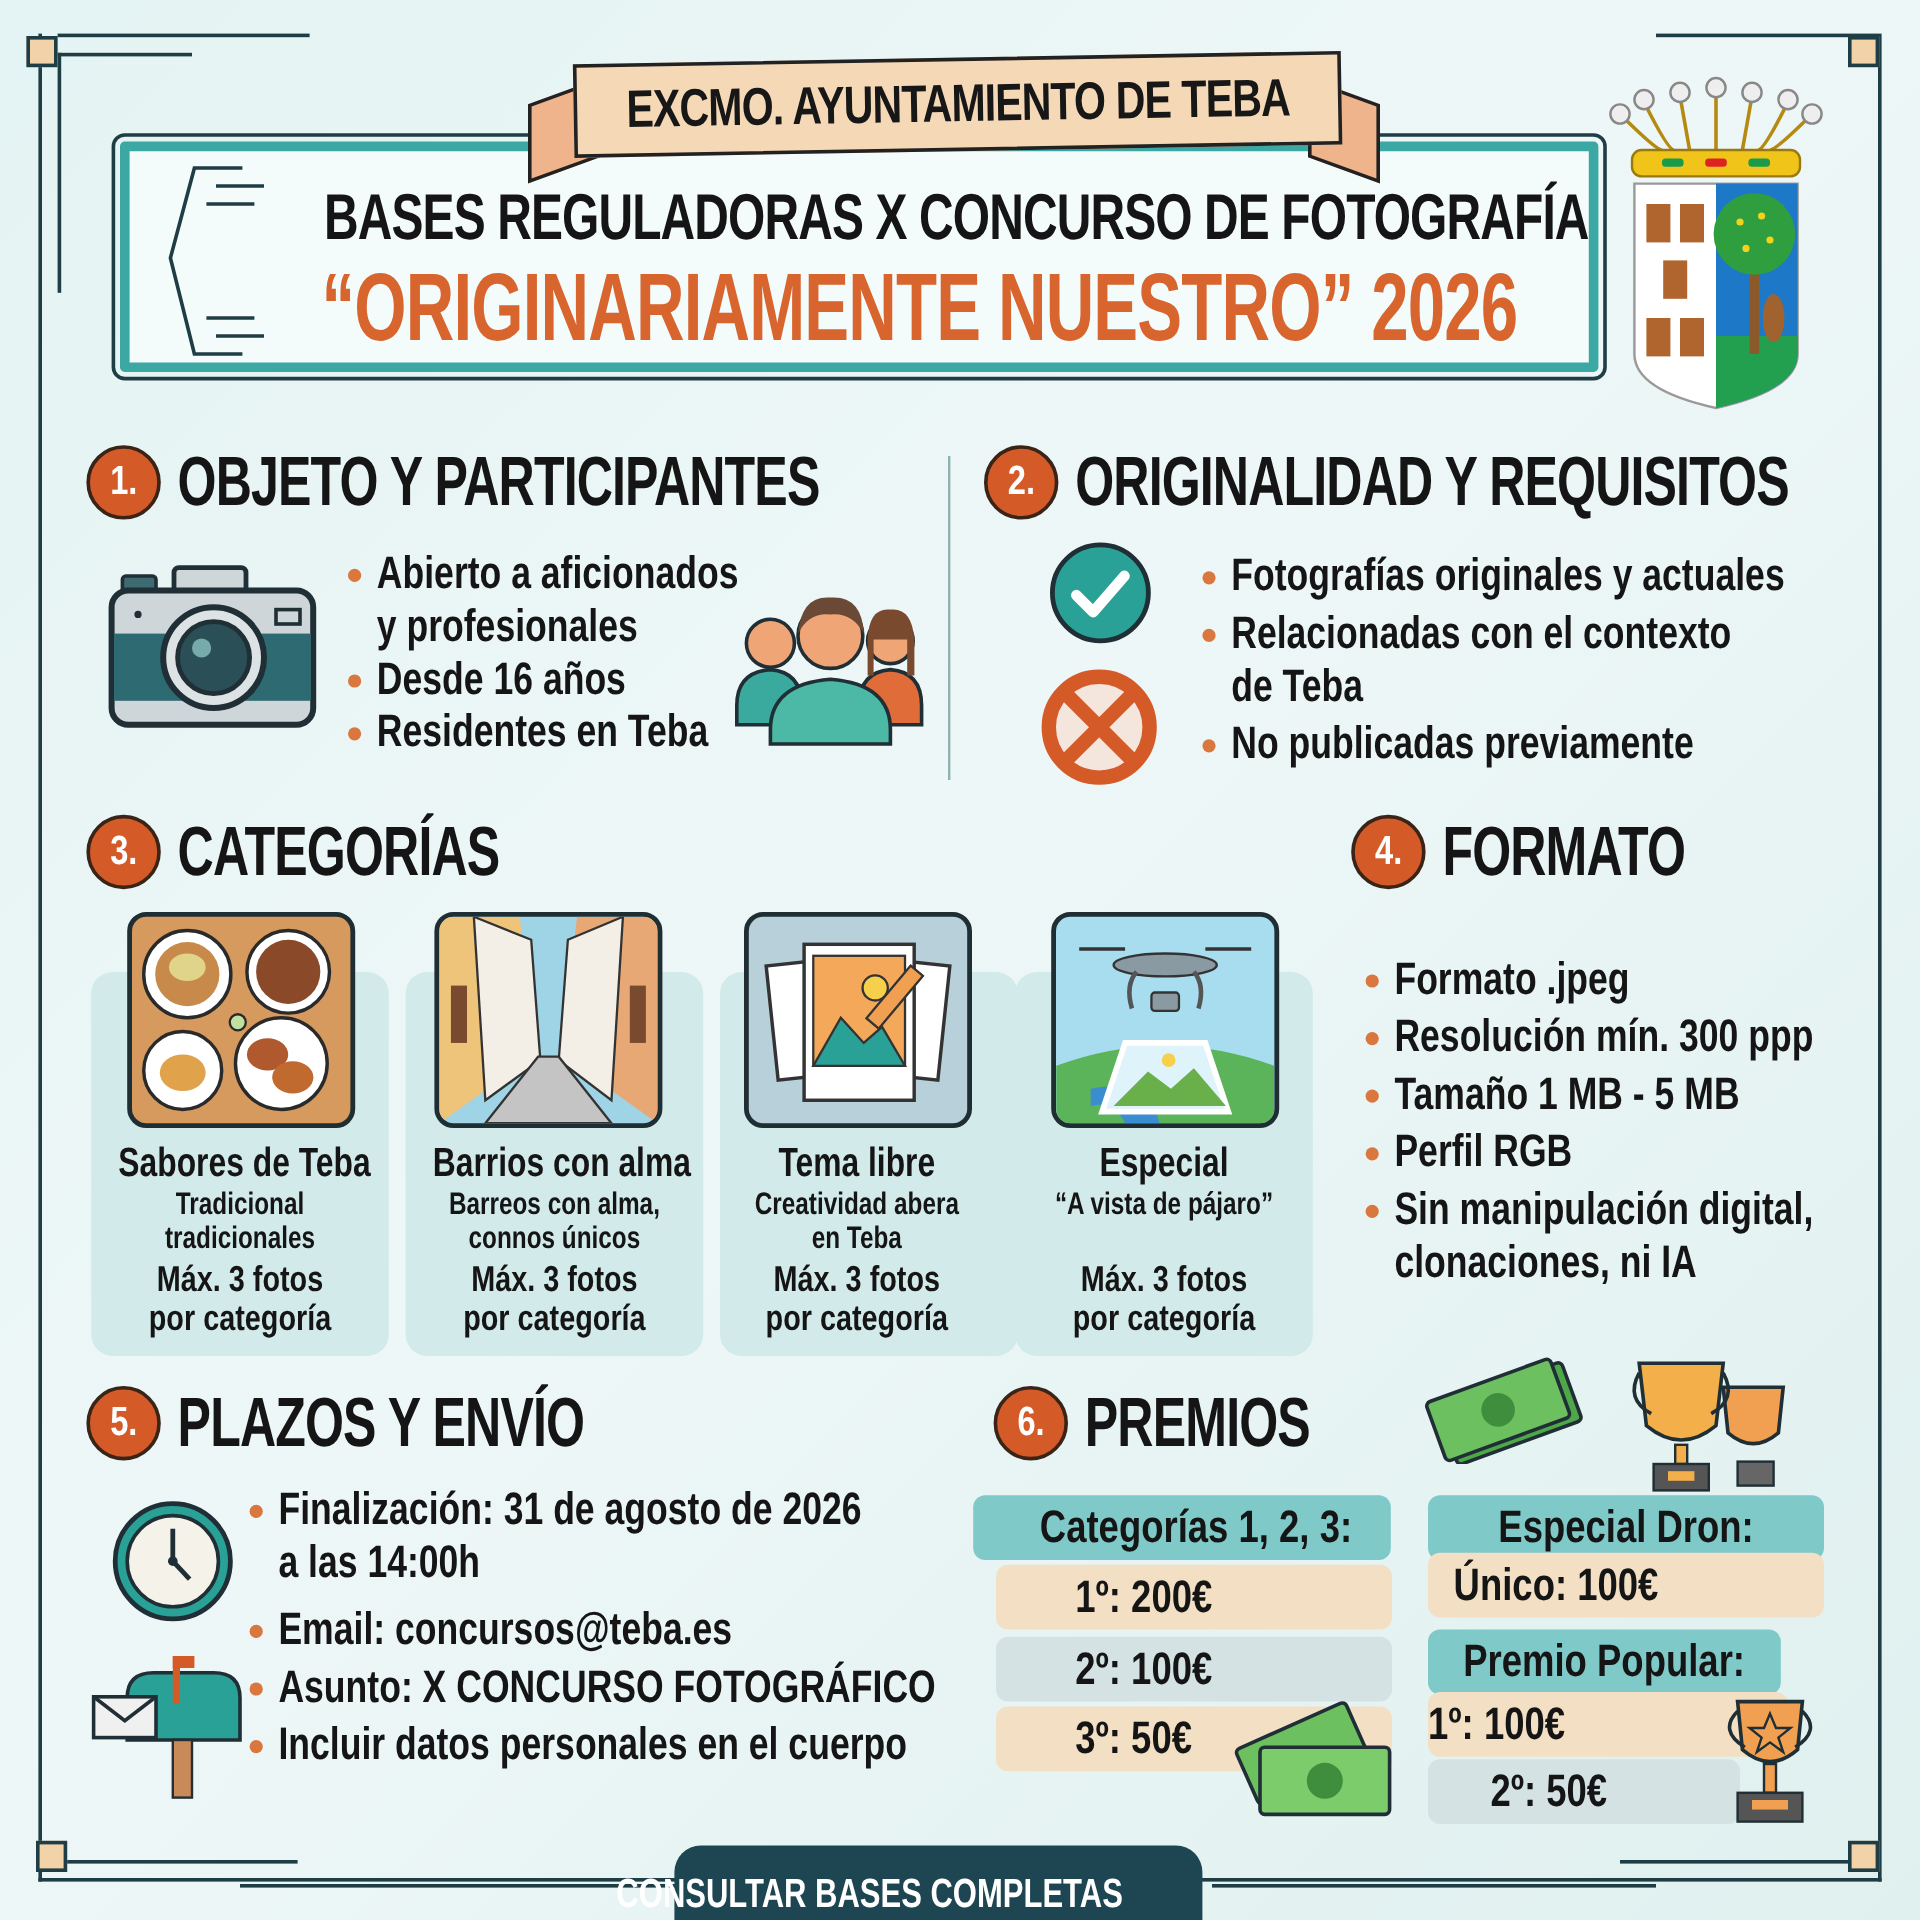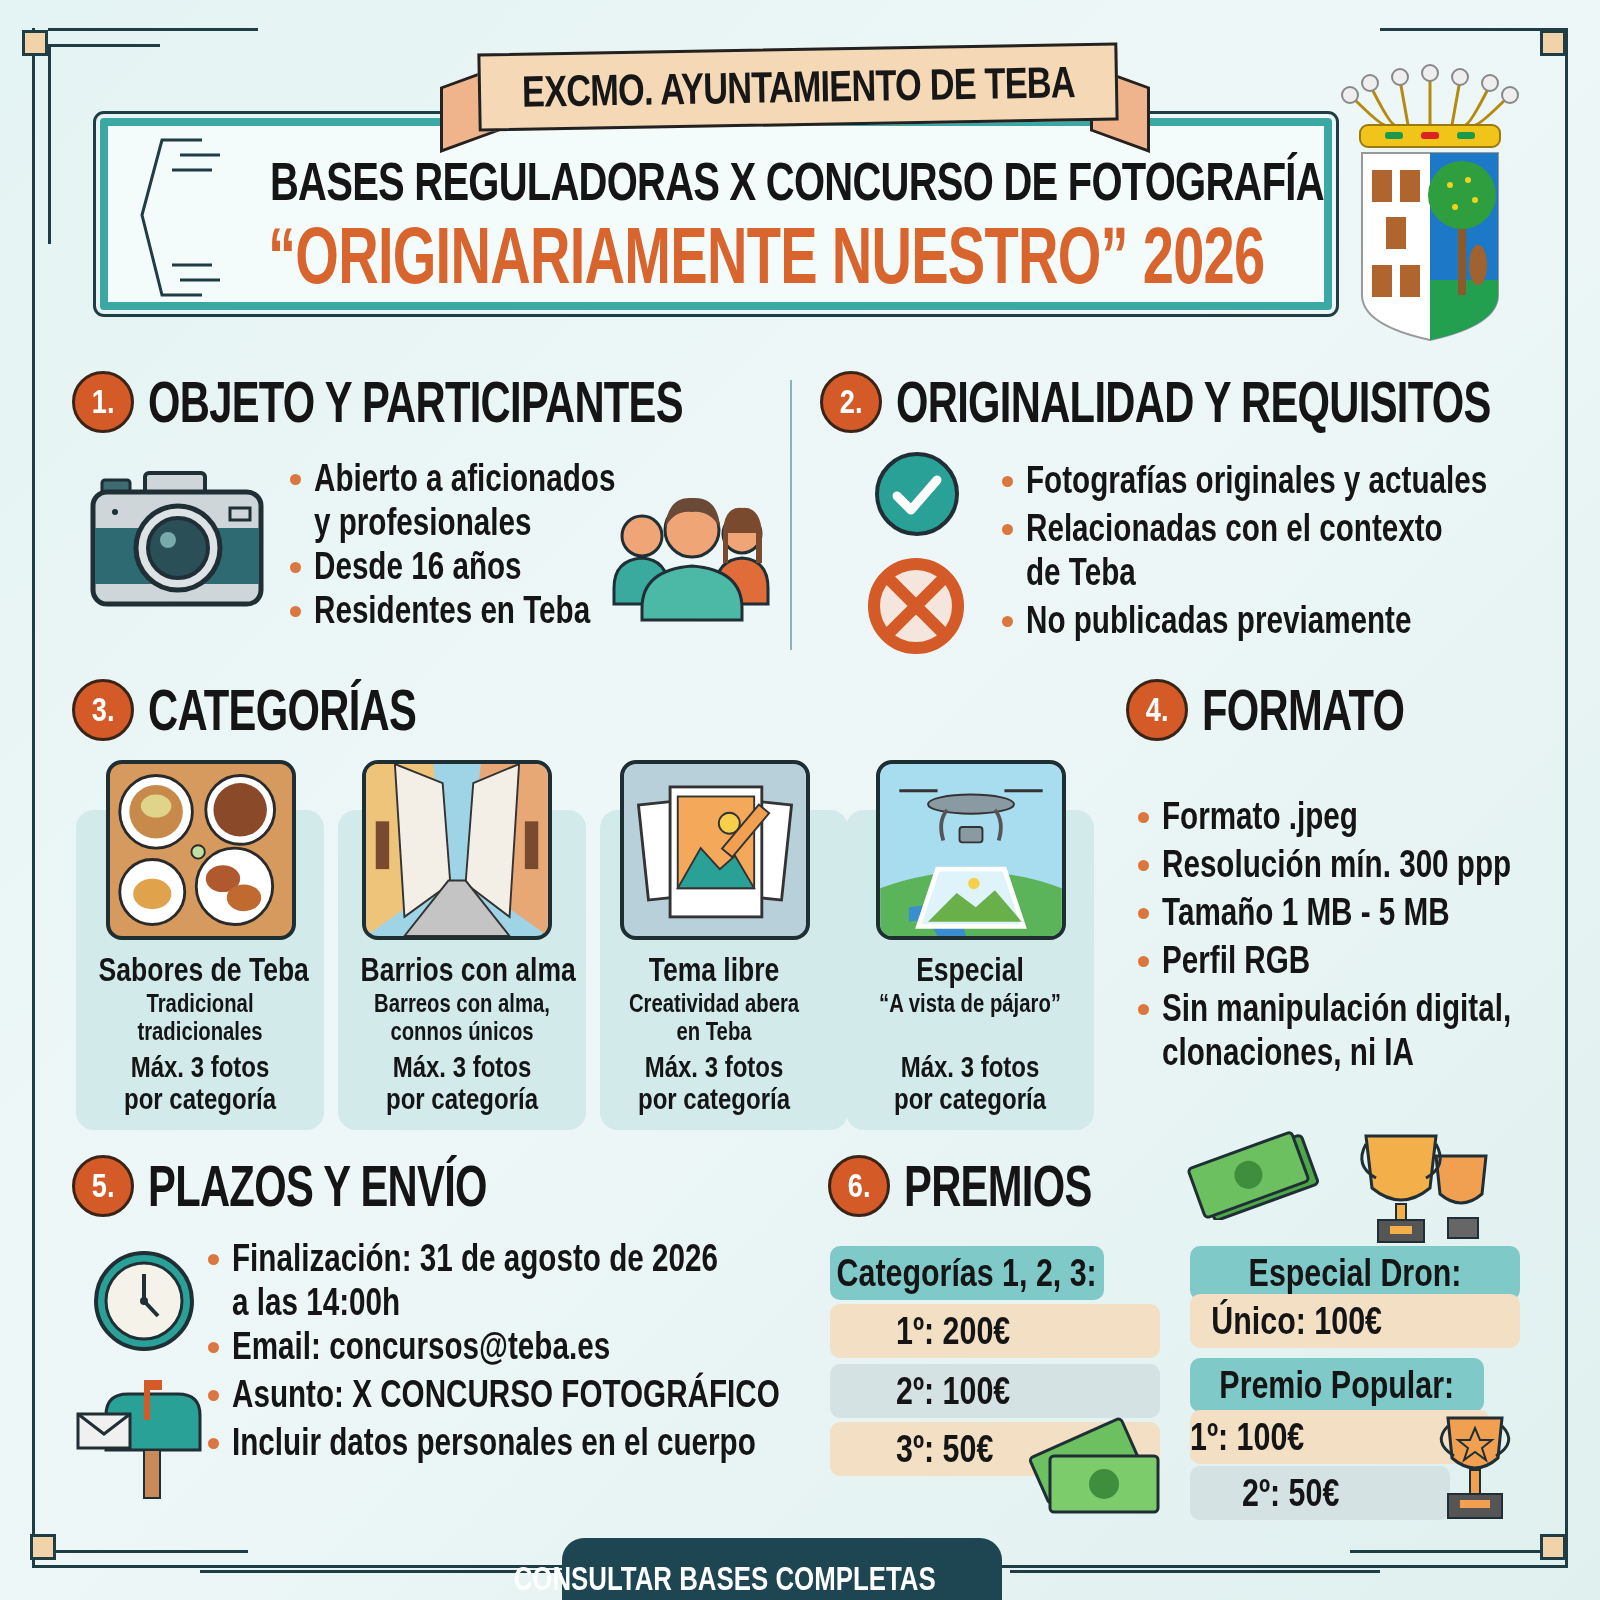--- a/index.html
+++ b/index.html
@@ -292,21 +292,21 @@
   <path d="M30,70 L30,35 Q30,14 52,14 L102,14 Q124,14 124,35 L124,70 Z" fill="#2aa196" stroke="#1f2f35" stroke-width="3"></path>
   <rect x="68" y="0" width="6" height="40" fill="#d45a28"></rect>
     <rect x="68" y="0" width="18" height="10" fill="#d45a28"></rect>
   <rect x="2" y="34" width="52" height="34" fill="#f0f0f0" stroke="#1f2f35" stroke-width="3"></rect>
   <polyline points="2,34 28,54 54,34" fill="none" stroke="#1f2f35" stroke-width="3"></polyline>
   <rect x="68" y="70" width="16" height="48" fill="#c98a5a" stroke="#1f2f35" stroke-width="2"></rect>
 </svg>
 <ul class="blist" style="left:206px;top:1236px">
   <li><span class="t">Finalización: 31 de agosto de 2026</span></li>
   <li class="cont"><span class="t">a las 14:00h</span></li>
-  <li style="margin-top:0"><span class="t">Email: concursos@teba.es</span></li>
+  <li style="margin-top:12px"><span class="t">Email: concursos@teba.es</span></li>
   <li style="margin-top:4px"><span class="t">Asunto: X CONCURSO FOTOGRÁFICO</span></li>
   <li style="margin-top:4px"><span class="t">Incluir datos personales en el cuerpo</span></li>
 </ul>
 
 <div class="sec-head" style="left:828px;top:1152px">
   <div class="num">
       <span>6.</span>
     </div>
   <div class="sec-title">PREMIOS</div>
 </div>
@@ -320,21 +320,21 @@
 <svg class="abs" style="left:1356px;top:1126px" width="160" height="120">
   <path d="M80,30 L130,30 L126,68 Q105,86 84,68 Z" fill="#f0a050" stroke="#1f2f35" stroke-width="3"></path>
   <rect x="92" y="92" width="30" height="20" fill="#666" stroke="#1f2f35" stroke-width="2"></rect>
   <path d="M10,10 L80,10 L74,62 Q45,86 16,62 Z" fill="#f3b04a" stroke="#1f2f35" stroke-width="3"></path>
   <path d="M10,18 Q-2,40 20,52 M80,18 Q92,40 70,52" fill="none" stroke="#1f2f35" stroke-width="3"></path>
   <rect x="40" y="78" width="10" height="16" fill="#f3b04a" stroke="#1f2f35" stroke-width="2"></rect>
   <rect x="22" y="94" width="46" height="22" fill="#555" stroke="#1f2f35" stroke-width="2"></rect>
   <rect x="34" y="100" width="22" height="8" fill="#f3b04a"></rect>
 </svg>
 
-<div class="pbar teal" style="left:830px;top:1246px;width:274px;justify-content:center">
+<div class="pbar teal" style="left:811px;top:1246px;width:348px;justify-content:flex-end">
     <span class="t" style="transform-origin:center">Categorías 1, 2, 3:</span>
   </div>
 <div class="pbar peach" style="left:830px;top:1304px;width:330px;padding-left:66px">
     <span class="t">1º: 200€</span>
   </div>
 <div class="pbar grey" style="left:830px;top:1364px;width:330px;padding-left:66px">
     <span class="t">2º: 100€</span>
   </div>
 <div class="pbar peach" style="left:830px;top:1422px;width:330px;padding-left:66px">
     <span class="t">3º: 50€</span>

